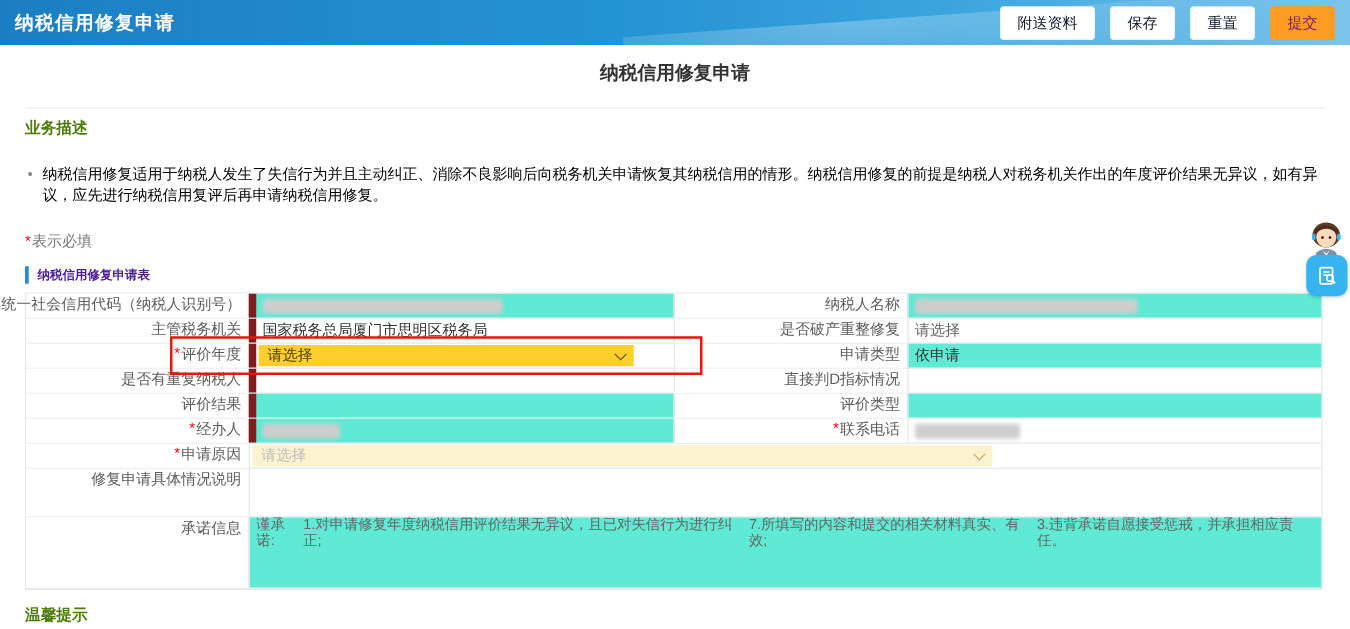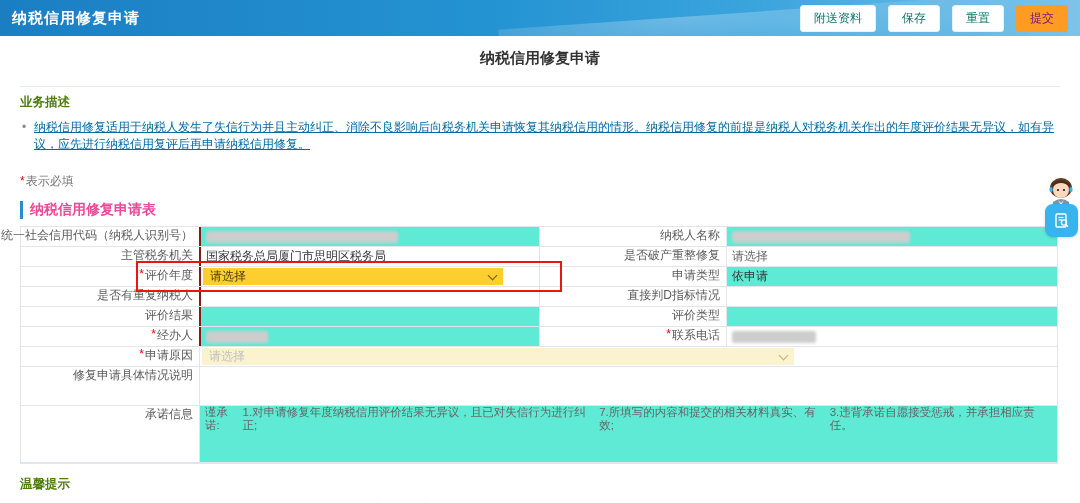--- a/index.html
+++ b/index.html
@@ -14,46 +14,46 @@
     display:flex;align-items:center;padding:0 12px;position:relative;overflow:hidden;
   }
   .banner::after{
     content:"";position:absolute;right:-40px;top:8px;width:620px;height:70px;
     background:radial-gradient(ellipse at 30% 0%,rgba(255,255,255,.28),rgba(255,255,255,0) 60%);
     transform:rotate(-4deg);pointer-events:none;
   }
   .banner-title{color:#fff;font-size:15px;font-weight:bold;letter-spacing:1px;}
   .banner-btns{margin-left:auto;display:flex;gap:12px;position:relative;z-index:2;}
   .hbtn{
-    background:#fff;color:#0f766e;border:1px solid #e8f2f9;border-radius:3px;
+    background:#fff;color:#0f172a;border:1px solid #e8f2f9;border-radius:3px;
     font-size:12px;padding:4px 13px;cursor:pointer;font-family:inherit;
   }
   .hbtn.primary{background:#fe9b23;border-color:#fe9b23;color:#701a75;}
   
   .page-title{text-align:center;font-weight:bold;font-size:15px;margin-top:13px;color:#333;}
   .content{padding:0 20px;}
   .divider{border-top:1px solid #ececec;margin-top:18px;}
   .sec-heading{color:#4d7c0f;font-weight:bold;font-size:12.5px;margin-top:7px;}
-  .bullet{position:relative;padding-left:14px;color:#0369a1;line-height:17px;margin-top:8px;text-decoration:underline;}
+  .bullet{position:relative;padding-left:14px;color:#000000;line-height:17px;margin-top:20px;}
   .bullet::before{content:"•";position:absolute;left:2px;color:#8a8a8a;}
   .required-note{margin-top:20px;color:#777;}
   .star{color:#e60012;margin-right:1px;}
-  .form-sec-title{margin-top:11px;border-left:3px solid #2b8ad0;padding-left:7px;font-weight:bold;font-size:14px;color:#ec4899;}
+  .form-sec-title{margin-top:11px;border-left:3px solid #2b8ad0;padding-left:7px;font-weight:bold;font-size:10px;color:#4c1d95;}
   
   .ftable{margin-top:7px;border:1px solid #e3e6e9;position:relative;width:1038px;box-sizing:border-box;}
   .trow{display:flex;border-bottom:1px solid #e3e6e9;height:19px;align-items:stretch;}
   .trow:last-child{border-bottom:none;}
   .trow.tall{height:38px;}
   .trow.xtall{height:56px;}
   .cl{box-sizing:border-box;text-align:right;padding:0 6px 0 2px;color:#5c5c5c;background:#fff;
       display:flex;justify-content:flex-end;white-space:nowrap;}
   .cl1{width:178px;}
   .cl2{width:187px;border-left:1px solid #e3e6e9;}
   .cv{box-sizing:border-box;padding-left:5px;display:flex;align-items:center;}
-  .cv1{width:340px;border-left:2px solid #7f1d1d;}
+  .cv1{width:340px;border-left:6px solid #7f1d1d;}
   .cv2{flex:1;border-left:1px solid #e3e6e9;}
   .cvwide{flex:1;border-left:1px solid #e3e6e9;}
   .gray{background:#5eead4;}
   .redact{height:12px;background:#cdcdcd;border-radius:2px;filter:blur(1.6px);}
   .muted{color:#666;}
   
   .sel{display:flex;align-items:center;justify-content:space-between;box-sizing:border-box;
        height:17px;padding:0 7px;cursor:pointer;}
   .sel-gold{background:#fccf2e;color:#4a3c06;width:300px;}
   .sel-pale{background:#fbf2cf;color:#bfbfbf;width:592px;}

